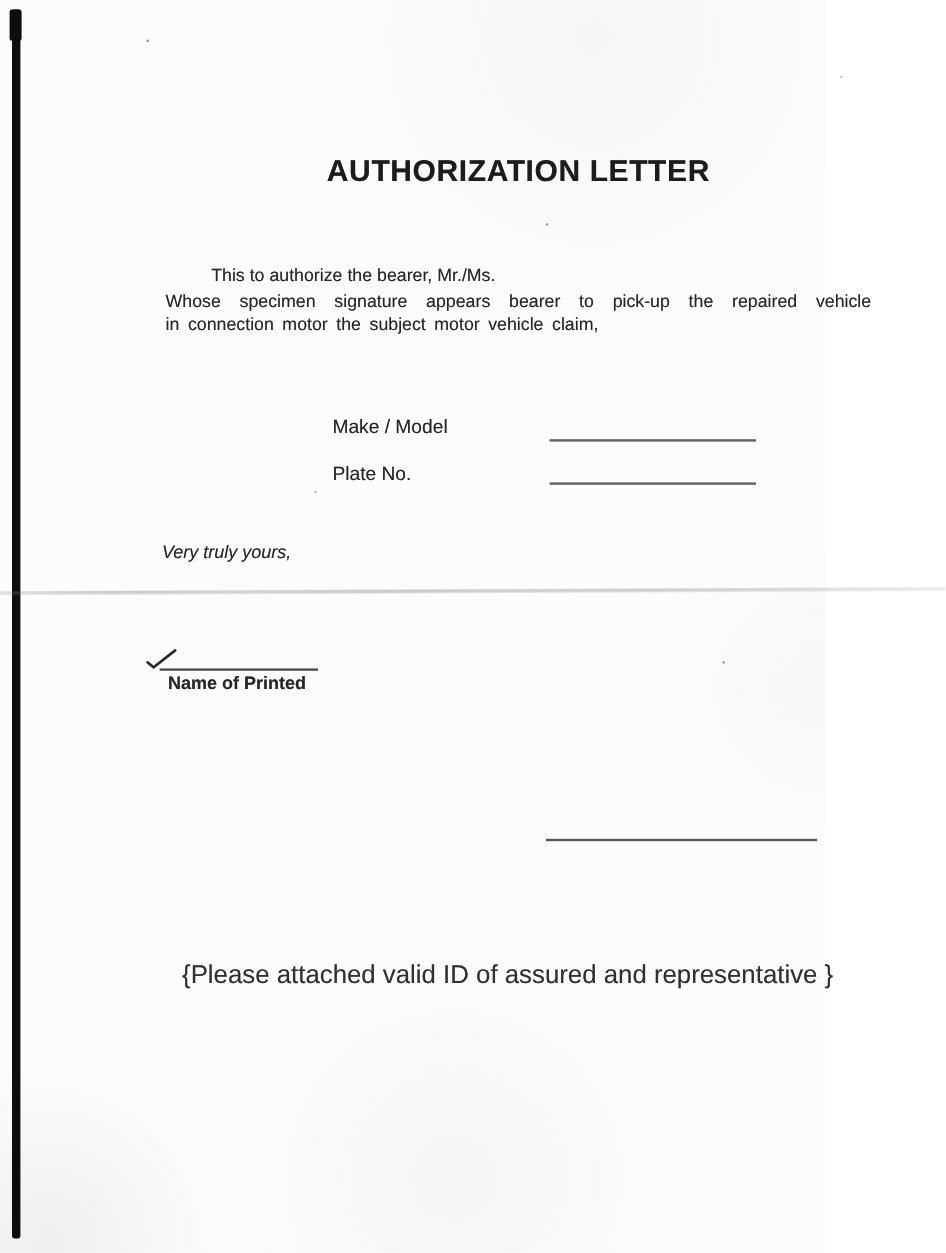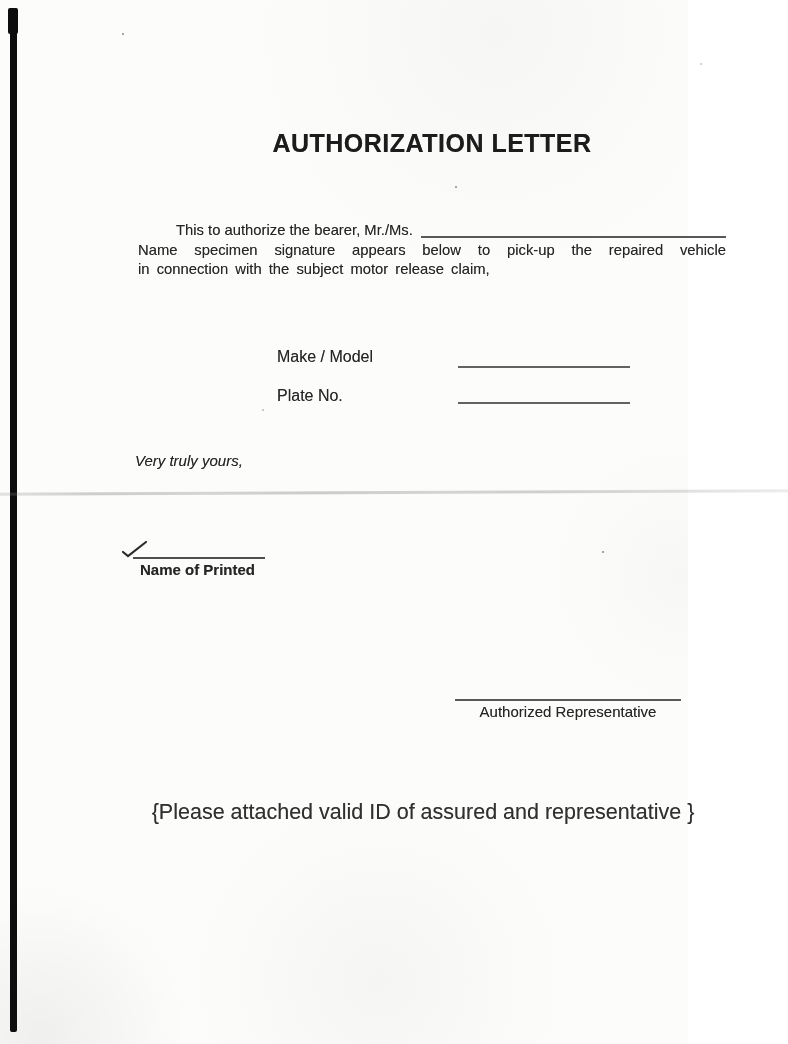--- a/index.html
+++ b/index.html
@@ -35,21 +35,21 @@
     font-size:25px;font-weight:700;letter-spacing:.5px;
     color:var(--title-ink,#1c1c1c);
     text-shadow:0 0 .5px rgba(0,0,0,.55);
   }
   .para{
     position:absolute;left:138px;top:221px;width:588px;
     font-size:14.8px;line-height:19.5px;
     text-shadow:0 0 .4px rgba(0,0,0,.4);
   }
   .pline{width:100%;}
-  .pline1{display:flex;align-items:flex-end;}
+  .pline1{display:flex;align-items:flex-start;flex-direction:column;}
   .l1text{padding-left:38px;white-space:pre;}
   .blank-grow{
     flex:1;margin-left:8px;
     border-bottom:2px solid var(--line-ink,#3b3b3b);
     transform:translateY(-3px);
     opacity:.85;
   }
   .just{text-align:justify;text-align-last:justify;}
   .last-line{text-align:left;word-spacing:3px;}
   .field-label{
@@ -112,22 +112,22 @@
   <div class="edge-bar"></div>
   <div class="edge-bar-cap"></div>
 
   <h1 class="title">AUTHORIZATION LETTER</h1>
 
   <div class="para">
     <div class="pline pline1">
       <span class="l1text">This to authorize the bearer, Mr./Ms.</span>
       <span class="blank-grow"></span>
     </div>
-    <div class="pline just">Name specimen signature appears below to pick-up the repaired vehicle</div>
-    <div class="pline last-line">in connection with the subject motor release claim,</div>
+    <div class="pline just">Whose specimen signature appears bearer to pick-up the repaired vehicle</div>
+    <div class="pline last-line">in connection motor the subject motor vehicle claim,</div>
   </div>
 
   <div class="field-label" style="top:348px">Make / Model</div>
   <div class="blank-line" style="left:458px;top:350px;width:172px;height:16px"></div>
 
   <div class="field-label" style="top:387px">Plate No.</div>
   <div class="blank-line" style="left:458px;top:388px;width:172px;height:14px"></div>
 
   <div class="closing">Very truly yours,</div>
 
@@ -136,21 +136,20 @@
   <span class="check">
     <svg width="27" height="20" viewBox="0 0 27 20">
       <path d="M2 13 L7 17 L25 3" fill="none" stroke="#2b2b2b" stroke-width="2.2" stroke-linecap="round"></path>
     </svg>
   </span>
   <div class="sig-line"></div>
   <div class="sig-caption">Name of Printed</div>
 
   <div class="rep-block">
     <div class="rep-line"></div>
-    <div class="rep-cap">Authorized Representative</div>
   </div>
 
   <div class="footnote">{Please attached valid ID of assured and representative }</div>
 
   <div class="speck" style="left:122px;top:33px;width:2px;height:2px"></div>
   <div class="speck" style="left:455px;top:186px;width:2px;height:2px"></div>
   <div class="speck" style="left:602px;top:551px;width:2px;height:2px"></div>
   <div class="speck" style="left:262px;top:409px;width:2px;height:2px;opacity:.6"></div>
   <div class="speck" style="left:700px;top:63px;width:2px;height:2px;opacity:.5"></div>
 

